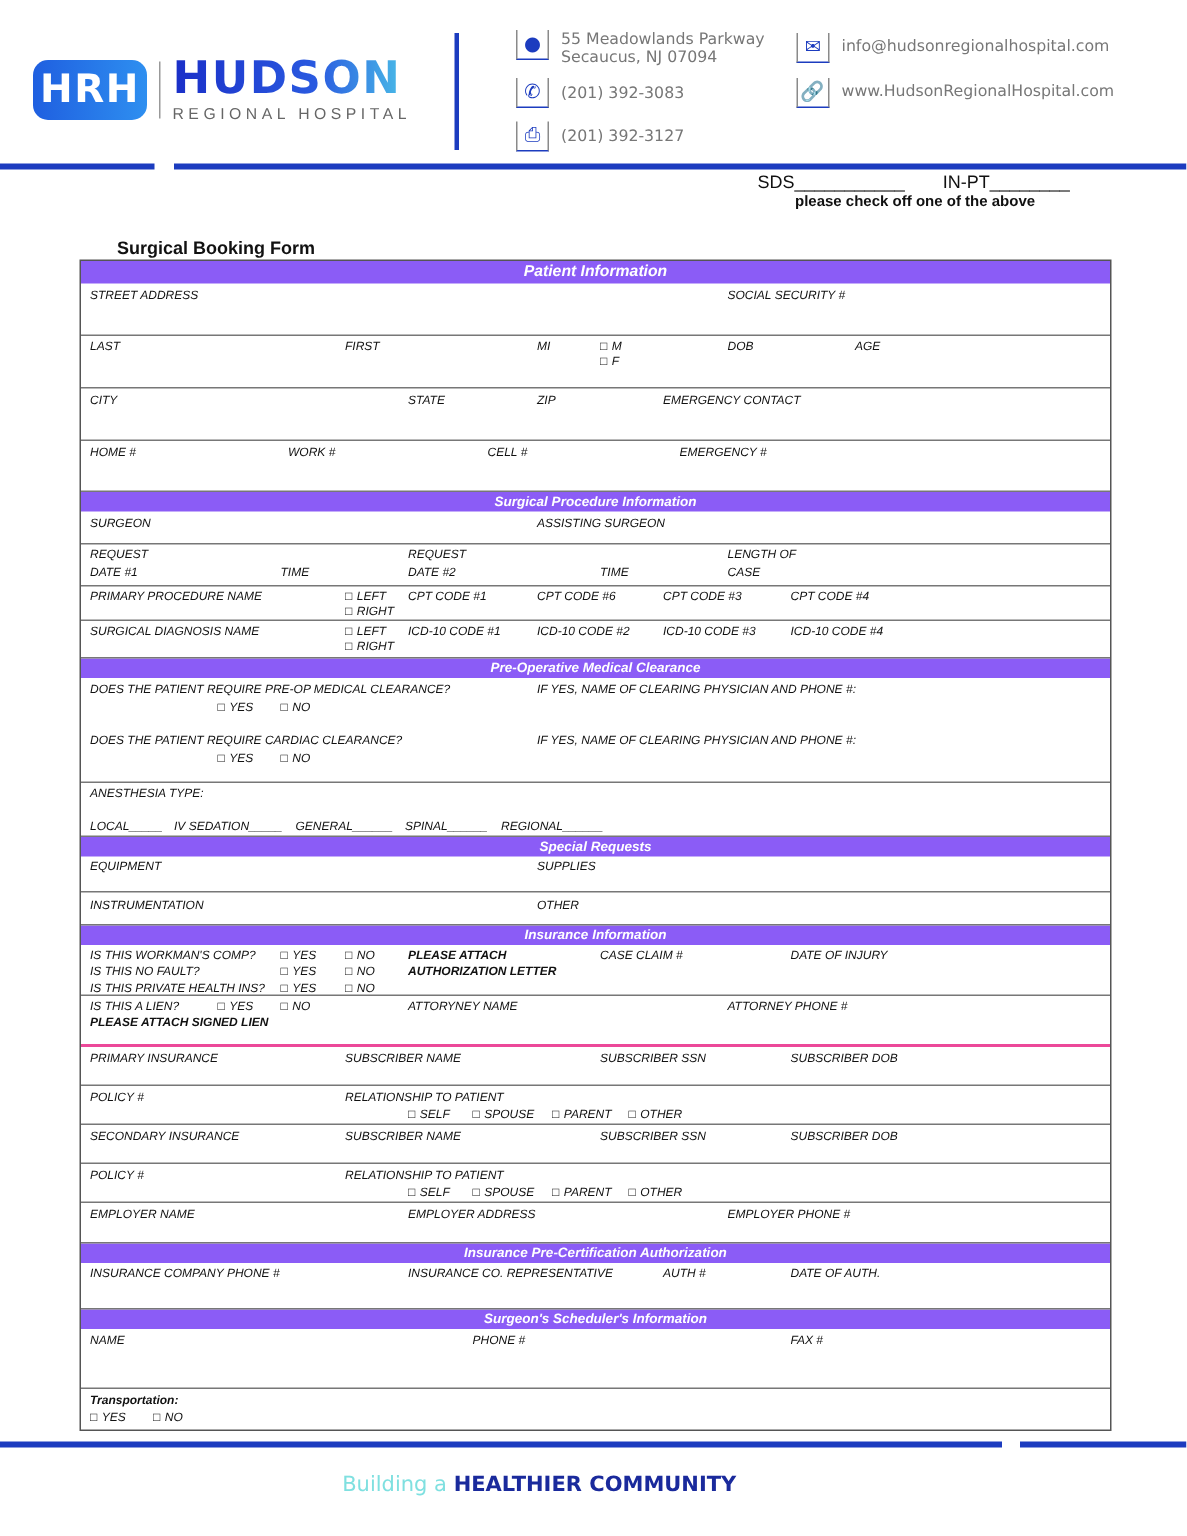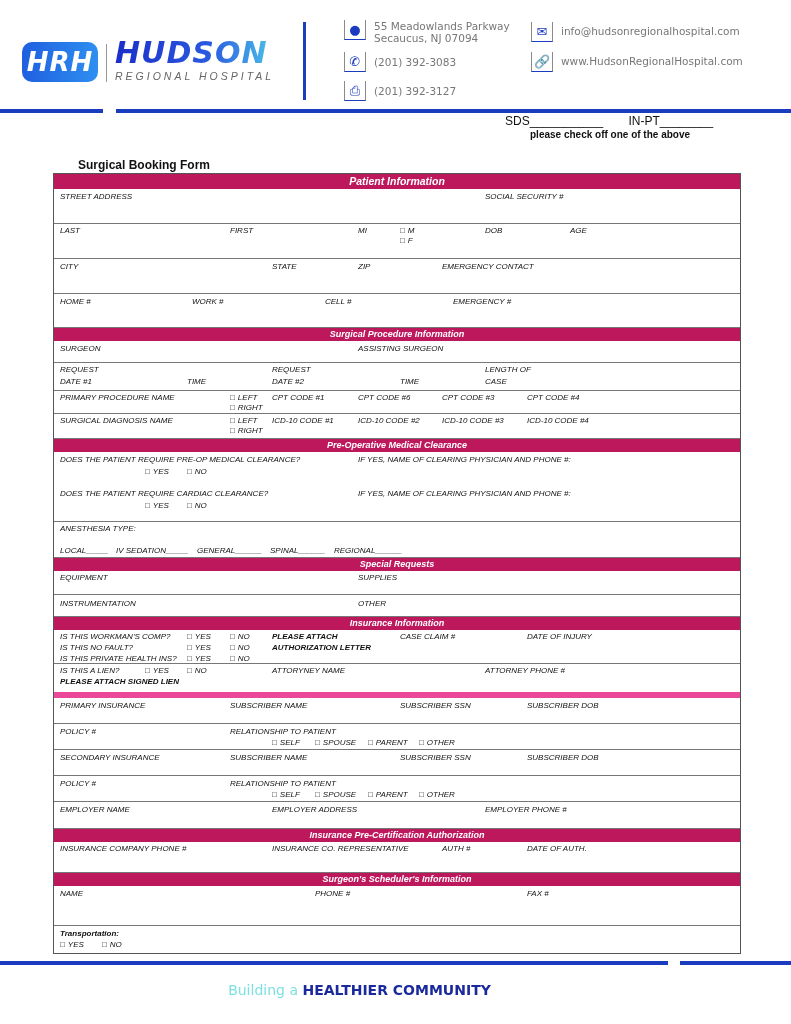--- a/index.html
+++ b/index.html
@@ -1,19 +1,19 @@
 <!DOCTYPE html>
 <html><head>
 <meta charset="utf-8">
 <style>
   * { box-sizing: border-box; margin: 0; padding: 0; }
   body { width: 791px; height: 1024px; background: #fff; position: relative; overflow: hidden; font-family: "Liberation Sans", sans-serif; color: #111; }
 
   
-  .logo { position: absolute; left: 22px; top: 38px; display: flex; align-items: flex-end; font-style: italic; }
+  .logo { position: absolute; left: 22px; top: 38px; display: flex; align-items: center; }
   .logo-badge { width: 76px; height: 40px; border-radius: 10px; background: linear-gradient(90deg, #1f5fe0, #2e8ff0); display: flex; align-items: center; justify-content: center; position: relative; }
   .logo-badge span { color: #fff; font-weight: bold; font-size: 26px; letter-spacing: 1px; font-family: "DejaVu Sans", sans-serif; }
   .logo-divider { width: 1px; height: 38px; background: #999; margin: 0 8px 0 8px; }
   .logo-text .name { font-family: "DejaVu Sans", sans-serif; font-weight: bold; font-size: 30px; letter-spacing: 1px; line-height: 30px; background: linear-gradient(90deg, #1a2fc8 0%, #2a5ae0 60%, #4cc3e8 100%); -webkit-background-clip: text; background-clip: text; color: transparent; }
   .logo-text .sub { font-size: 10.5px; letter-spacing: 3px; color: #666; margin-top: 2px; }
 
   .header-vline { position: absolute; left: 303px; top: 22px; width: 3px; height: 78px; background: #1c3cbf; }
 
   .contact { position: absolute; display: flex; align-items: flex-start; font-family: "DejaVu Sans", sans-serif; font-size: 10.5px; color: #777; line-height: 12px; }
   .contact .ico { width: 22px; height: 20px; border-left: 1px solid #8a8a8a; border-right: 1px solid #8a8a8a; border-bottom: 1.5px solid #1c3cbf; display: flex; align-items: center; justify-content: center; color: #1c3cbf; font-size: 13px; margin-right: 8px; }
@@ -22,25 +22,25 @@
   .top-rule-right { position: absolute; left: 116px; top: 109px; width: 675px; height: 4px; background: #1c3cbf; }
 
   .sds-row { position: absolute; left: 505px; top: 114px; font-size: 12px; }
   .sds-row span { display: inline-block; }
   .sds-note { position: absolute; left: 530px; top: 129px; font-size: 10px; font-weight: bold; }
 
   .form-title { position: absolute; left: 78px; top: 158px; font-size: 12px; font-weight: bold; }
 
   
   .form { position: absolute; left: 53px; top: 173px; width: 688px; border: 1px solid #555; }
-  .band { background: #be185d; color: #fff; font-style: italic; font-weight: bold; text-align: center; font-size: 9px; height: 13px; line-height: 13px; }
+  .band { background: #8b5cf6; color: #fff; font-style: italic; font-weight: bold; text-align: center; font-size: 9px; height: 13px; line-height: 13px; }
   .band.big { font-size: 10.5px; height: 15px; line-height: 15px; }
   .row { position: relative; border-bottom: 1px solid #777; font-style: italic; font-size: 8px; }
   .row:last-child { border-bottom: none; }
-  .row.thick { border-bottom: 6px solid #ec4899; }
+  .row.thick { border-bottom: 2px solid #ec4899; }
   .lbl { position: absolute; white-space: nowrap; }
   .b { font-weight: bold; }
   .cb::before { content: "\25A1"; font-style: normal; font-size: 8px; margin-right: 3px; }
 
   
   .bot-rule-left { position: absolute; left: 0; top: 961px; width: 668px; height: 4px; background: #1c3cbf; }
   .bot-rule-right { position: absolute; left: 680px; top: 961px; width: 111px; height: 4px; background: #1c3cbf; }
   .tagline { position: absolute; left: 0; width: 719px; top: 982px; text-align: center; font-family: "DejaVu Sans", sans-serif; font-size: 14px; }
   .tagline .light { color: #7fe0e0; }
   .tagline .strong { color: #1a2a9c; font-weight: bold; }

